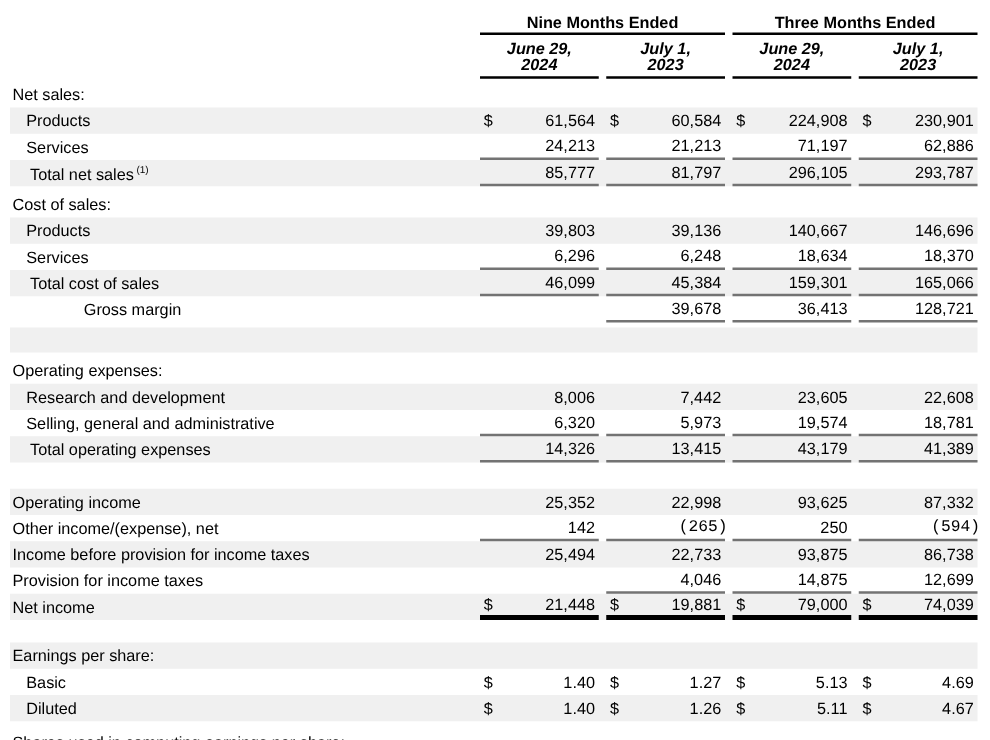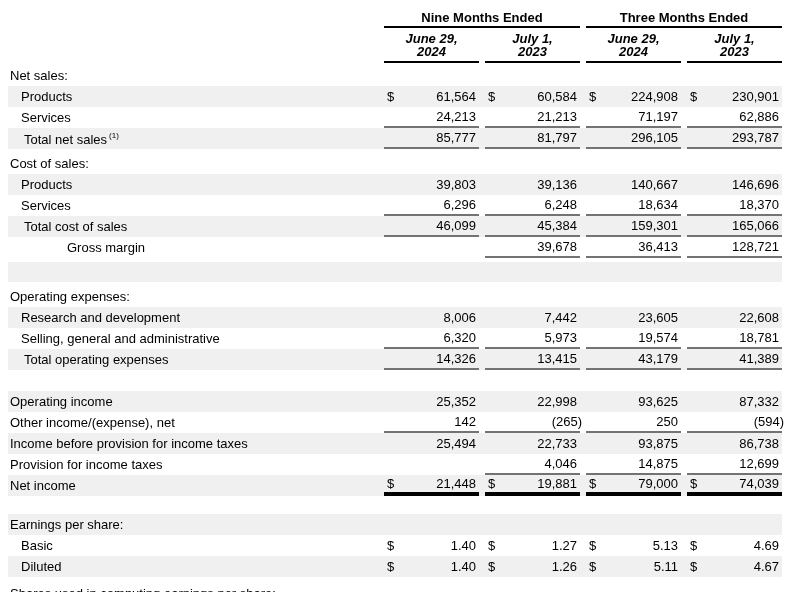--- a/index.html
+++ b/index.html
@@ -36,21 +36,21 @@
   .ind3{padding-left:59px;}
   sup{font-size:8px;margin-left:2px;vertical-align:6px;}
   .cell{
     width:95px;margin-left:6px;height:21px;box-sizing:border-box;
     display:flex;justify-content:space-between;align-items:center;
     padding:0 3px;
   }
   .cell.b{border-bottom:2px solid #737373;}
   .cell.tb{border-bottom:4px solid #000;}
   .num{white-space:nowrap;}
-  .num.neg{margin-right:-5px;}
+  .num.neg{margin-right:-5px;font-family:Liberation Mono, monospace;}
 
   
   .gap{width:100%;}
   .gap-small{height:4px;}
   .gap-band{height:20px;}
   .gap-row{height:21px;}
   .gap-large{height:18px;}
   .gap-tiny{height:6px;}
 </style>
 </head>

